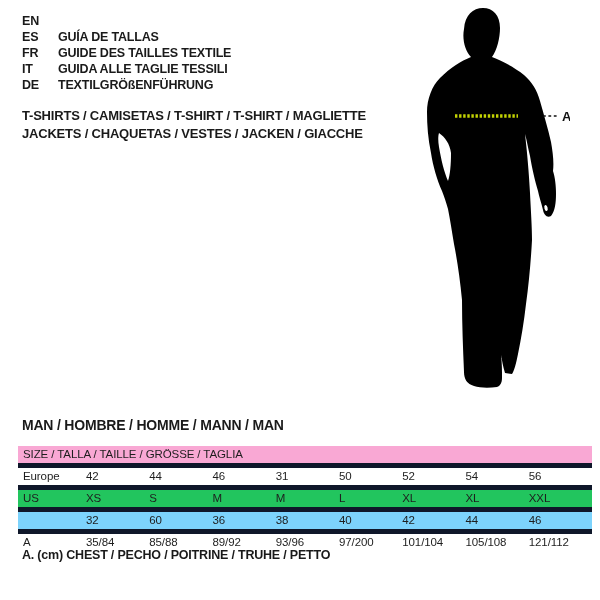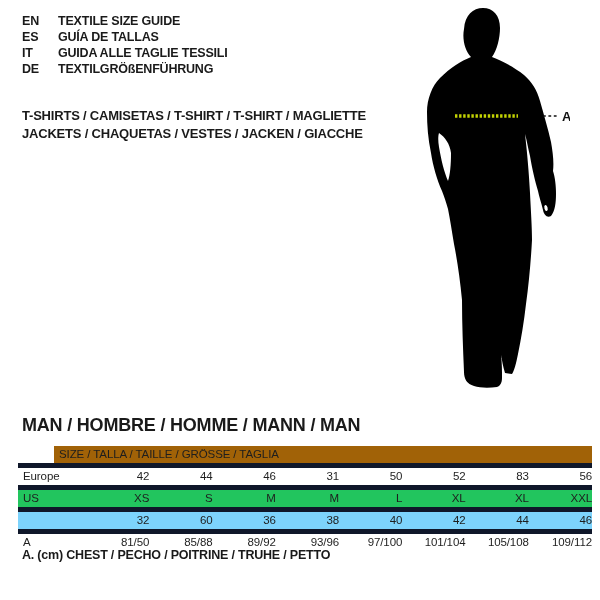--- a/index.html
+++ b/index.html
@@ -26,59 +26,62 @@
     font-weight:700;font-size:13px;letter-spacing:-0.2px;
     line-height:18px;white-space:nowrap;
   }
 
   
   .figure-wrap{position:absolute;left:405px;top:5px;width:165px;height:390px;}
 
   
   .man-heading{
     position:absolute;left:22px;top:418px;
-    font-weight:700;font-size:18px;letter-spacing:-0.2px;line-height:14px;white-space:nowrap;
+    font-weight:700;font-size:14px;letter-spacing:-0.2px;line-height:14px;white-space:nowrap;
   }
 
   
   .size-table{position:absolute;left:18px;top:446px;width:574px;}
   .thead{
     height:17px;line-height:17px;
     font-size:11.5px;font-weight:400;letter-spacing:-0.1px;
     padding-left:5px;color:#1e1e1e;
   }
   .trow{
     display:grid;grid-template-columns:68px repeat(8,1fr);
     height:17px;line-height:17px;border-top:5px solid #0f172a;
   }
   .tcell{
     font-size:11.5px;font-weight:400;letter-spacing:-0.1px;
-    text-align:right;color:#1e1e1e;white-space:nowrap;
+    text-align:left;color:#1e1e1e;white-space:nowrap;
   }
   .tcell.label{text-align:left;padding-left:5px;}
 
   
   .footnote{
     position:absolute;left:22px;top:548px;
     font-weight:700;font-size:12.5px;letter-spacing:-0.2px;line-height:14px;white-space:nowrap;
   }
 </style>
 </head>
 <body>
 
 <div class="page">
 
   <div class="lang-list">
       <div class="lang-row">
         <span>EN</span>
-        <span>TEXTILE SIZE GUIDE</span>
       </div>
       <div class="lang-row">
         <span>ES</span>
         <span>GUÍA DE TALLAS</span>
+      </div>
+      <div class="lang-row">
+        <span>FR</span>
+        <span>GUIDE DES TAILLES TEXTILE</span>
       </div>
       <div class="lang-row">
         <span>IT</span>
         <span>GUIDA ALLE TAGLIE TESSILI</span>
       </div>
       <div class="lang-row">
         <span>DE</span>
         <span>TEXTILGRÖßENFÜHRUNG</span>
       </div>
     </div>
@@ -135,31 +138,31 @@
       <ellipse cx="141" cy="203" rx="1.6" ry="3" fill="#ffffff" transform="rotate(-14 141 203)"></ellipse>
       <line x1="50" y1="111" x2="113" y2="111" stroke-width="3.4" stroke-dasharray="2.4 1.7" stroke="#c3d303"></line>
       <line x1="138" y1="111" x2="154" y2="111" stroke-width="1.6" stroke-dasharray="2.8 2.6" stroke="#111111"></line>
       <text x="157" y="116" font-family="Liberation Sans, sans-serif" font-size="13" font-weight="700" fill="#111111">A</text>
     </svg>
   </div>
 
   <div class="man-heading">MAN / HOMBRE / HOMME / MANN / MAN</div>
 
   <div class="size-table">
-    <div class="thead" style="background: #a16207; margin-left: 36px;">SIZE / TALLA / TAILLE / GRÖSSE / TAGLIA</div>
+    <div class="thead" style="background: #f9a8d4;">SIZE / TALLA / TAILLE / GRÖSSE / TAGLIA</div>
     <div id="table-body">
         <div class="trow" style="background: rgb(255, 255, 255);">
           <div class="tcell label">Europe</div>
           <div class="tcell">42</div>
           <div class="tcell">44</div>
           <div class="tcell">46</div>
           <div class="tcell">31</div>
           <div class="tcell">50</div>
           <div class="tcell">52</div>
-          <div class="tcell">83</div>
+          <div class="tcell">54</div>
           <div class="tcell">56</div>
         </div>
         <div class="trow" style="background: #22c55e;">
           <div class="tcell label">US</div>
           <div class="tcell">XS</div>
           <div class="tcell">S</div>
           <div class="tcell">M</div>
           <div class="tcell">M</div>
           <div class="tcell">L</div>
           <div class="tcell">XL</div>
@@ -172,27 +175,27 @@
           <div class="tcell">60</div>
           <div class="tcell">36</div>
           <div class="tcell">38</div>
           <div class="tcell">40</div>
           <div class="tcell">42</div>
           <div class="tcell">44</div>
           <div class="tcell">46</div>
         </div>
         <div class="trow" style="background: rgb(255, 255, 255);">
           <div class="tcell label">A</div>
-          <div class="tcell">81/50</div>
+          <div class="tcell">35/84</div>
           <div class="tcell">85/88</div>
           <div class="tcell">89/92</div>
           <div class="tcell">93/96</div>
-          <div class="tcell">97/100</div>
+          <div class="tcell">97/200</div>
           <div class="tcell">101/104</div>
           <div class="tcell">105/108</div>
-          <div class="tcell">109/112</div>
+          <div class="tcell">121/112</div>
         </div>
       </div>
   </div>
 
   <div class="footnote">A. (cm) CHEST / PECHO / POITRINE / TRUHE / PETTO</div>
 
 </div>
 
 </body></html>

